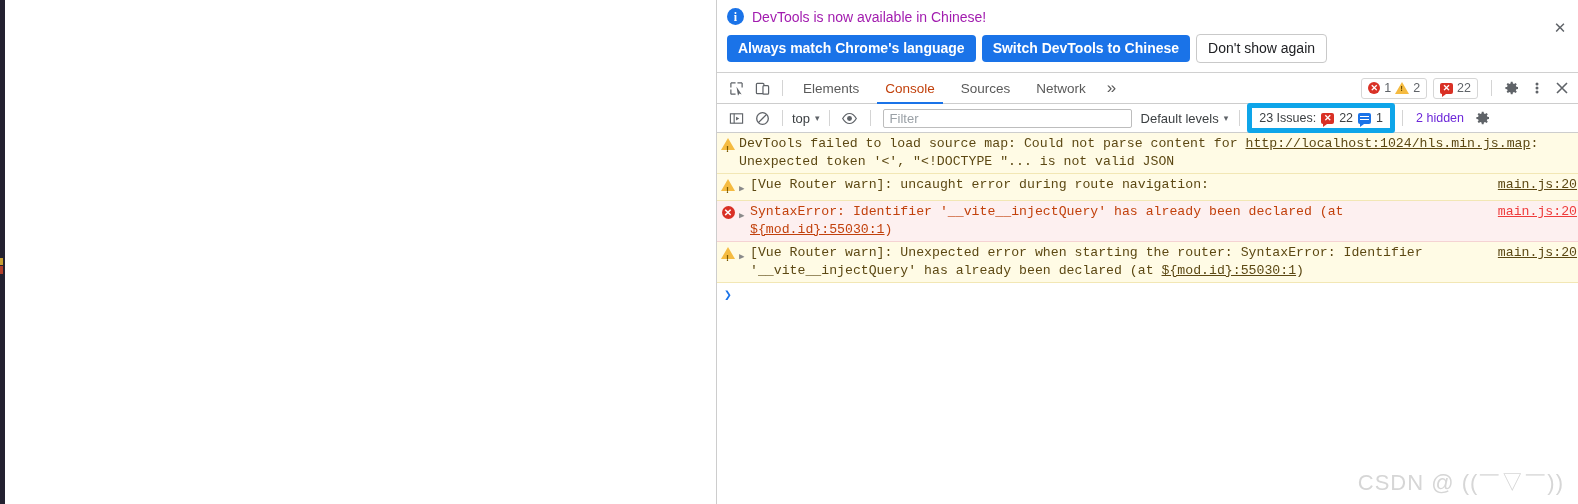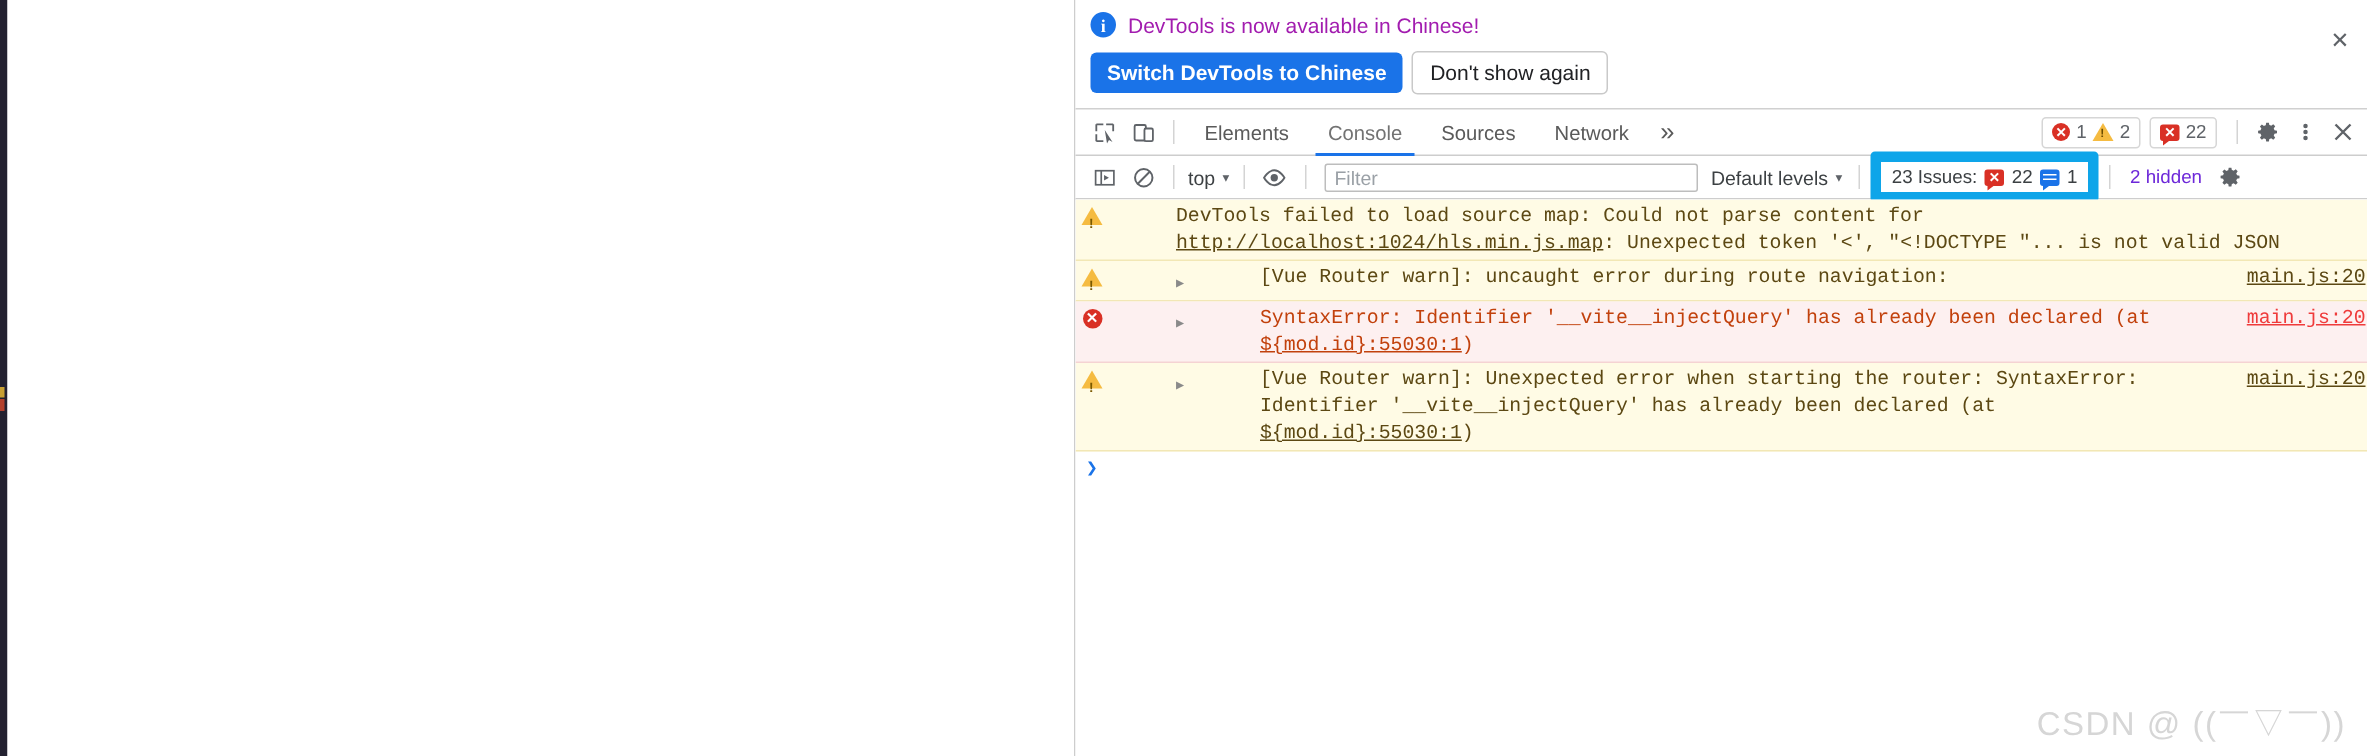--- a/index.html
+++ b/index.html
@@ -167,21 +167,21 @@
     align-items: center;
     padding: 0 13px;
     font-size: 13.5px;
     color: #5a5a5a;
     cursor: pointer;
     position: relative;
     font-family: "Liberation Sans", sans-serif;
     white-space: nowrap;
   }
   .tab.active {
-    color: #737373;
+    color: #c2410c;
   }
   .tab.active:after {
     content: "";
     position: absolute;
     left: 5px; right: 5px; bottom: 0;
     height: 2px;
     background: #1a73e8;
   }
   .tab-more {
     padding: 0 8px;
@@ -328,21 +328,21 @@
     font-size: 13px;
     color: #3c4043;
     cursor: pointer;
     padding: 0 4px;
     font-family: "Liberation Sans", sans-serif;
   }
   .issues-box {
     display: flex;
     align-items: center;
     gap: 5px;
-    border: 7px solid #0ea5e9;
+    border: 5px solid #0ea5e9;
     border-radius: 3px;
     height: 20px;
     padding: 0 7px;
     font-size: 12.5px;
     color: #3c4043;
     cursor: pointer;
     background: #fff;
     font-family: "Liberation Sans", sans-serif;
   }
   .hidden-lbl {
@@ -360,21 +360,20 @@
   }
   .msg {
     display: flex;
     align-items: flex-start;
     padding: 2px 0 2px 0;
     border-bottom: 1px solid #f0e6b8;
     font-family: "Liberation Mono", monospace;
     font-size: 13.2px;
     line-height: 18px;
     position: relative;
-    gap: 45px;
   }
   .msg.warn {
     background: #fffbe5;
     border-bottom-color: #f2e7b5;
   }
   .msg.err {
     background: #fdf0f0;
     border-bottom-color: #f5d3d3;
   }
   .msg-icon {
@@ -485,20 +484,21 @@
   <div class="viewport"></div>
 
   <div class="devtools">
 
     <div class="banner">
       <div class="banner-row1">
         <div class="info-icon">i</div>
         <div class="banner-text">DevTools is now available in Chinese!</div>
       </div>
       <div class="banner-row2">
+        <button class="btn-blue">Always match Chrome's language</button>
         <button class="btn-blue">Switch DevTools to Chinese</button>
         <button class="btn-plain">Don't show again</button>
       </div>
       <div class="banner-close">✕</div>
     </div>
 
     <div class="tabbar">
       <div class="tb-icon">
         <svg width="15" height="15" viewBox="0 0 16 16">
           <path d="M2 2 h5 M2 2 v5 M14 2 h-5 M14 2 v5 M2 14 h5 M2 14 v-5" stroke="#5f6368" stroke-width="1.3" fill="none"></path>

